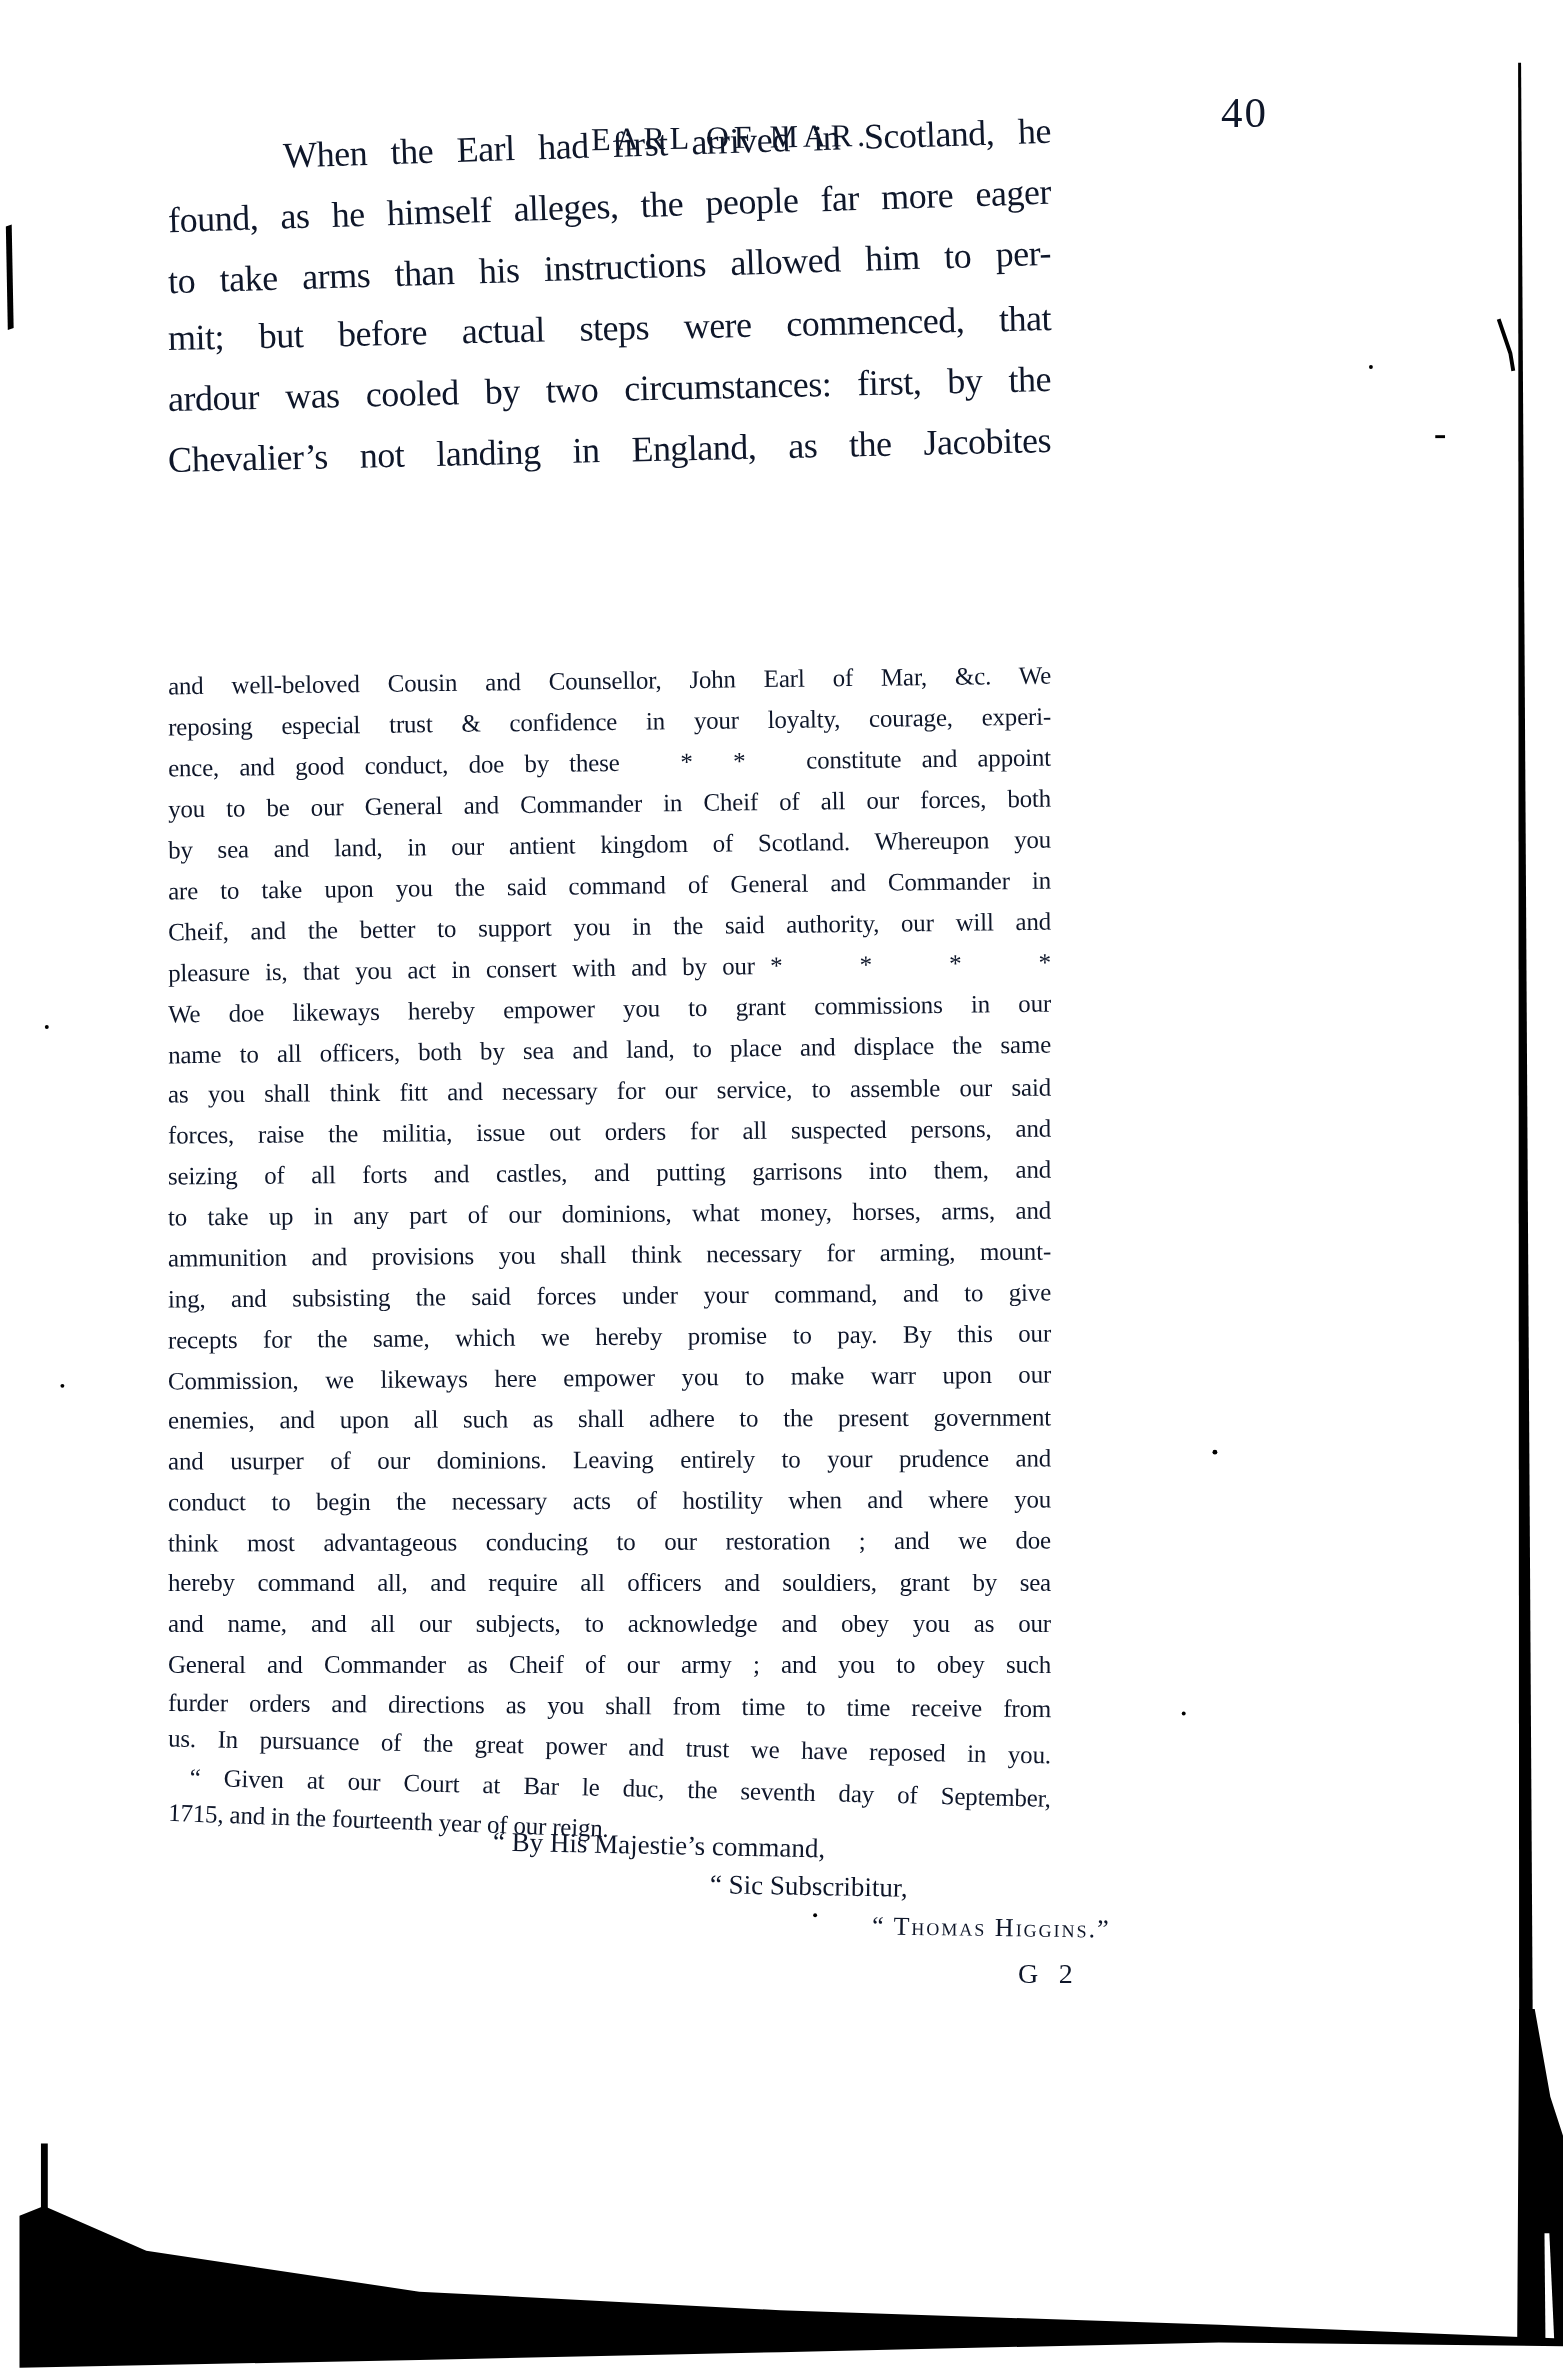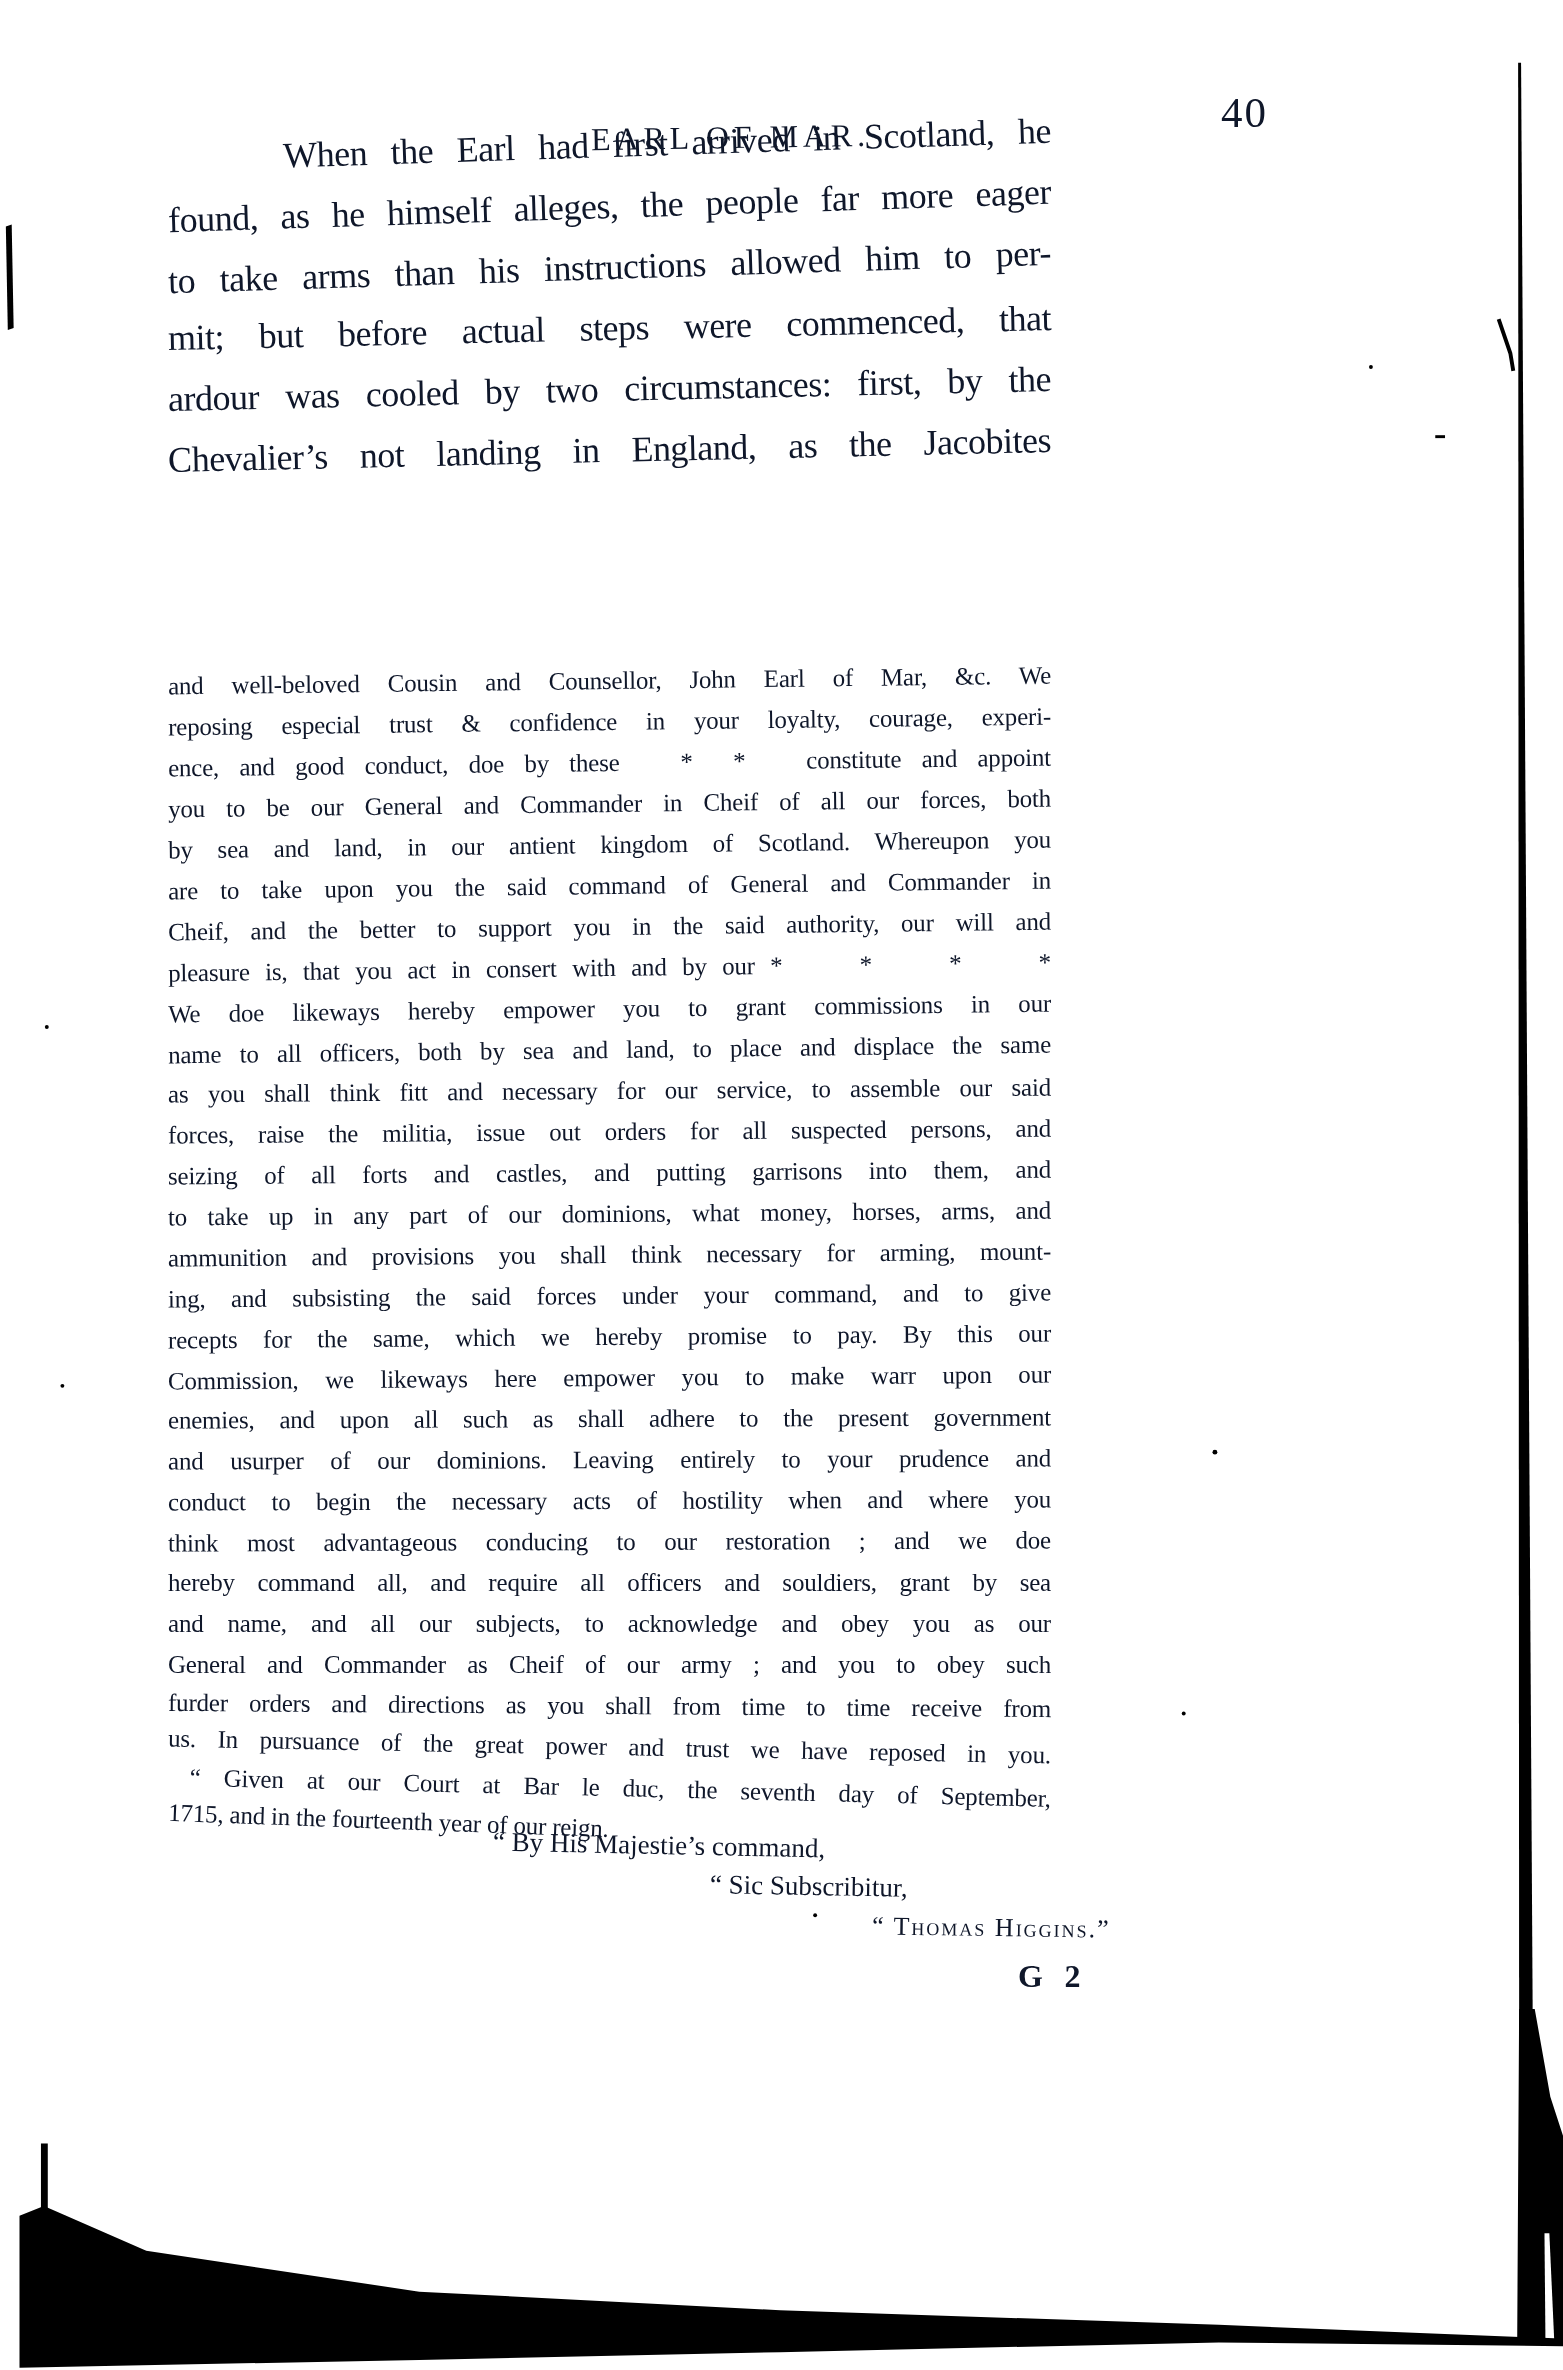--- a/index.html
+++ b/index.html
@@ -43,21 +43,21 @@
   .fn:nth-child(n+23):nth-child(-n+25){transform:rotate(0deg);}
   .fn:nth-child(26){transform:rotate(0.4deg);}
   .fn:nth-child(27){transform:rotate(1.1deg);}
   .fn:nth-child(28){transform:rotate(1.4deg);padding-left:21.5px;}
   .fn:nth-child(29){transform:rotate(2.1deg);text-align-last:left;}
   
   .sig{position:absolute;white-space:nowrap;}
   .sig-command{left:493px;top:1830px;font-size:27px;transform:rotate(1.2deg);}
   .sig-sic{left:710px;top:1871px;font-size:27px;transform:rotate(1.0deg);}
   .sig-name{left:872px;top:1913px;font-size:26px;font-variant:small-caps;letter-spacing:2px;transform:rotate(0.8deg);}
-  .sig-catch{left:1018px;top:1958px;font-size:32px;letter-spacing:6.8px;font-weight:bold;}
+  .sig-catch{left:1018px;top:1958px;font-size:28px;letter-spacing:6.8px;}
   
   .artifacts{position:absolute;left:0;top:0;pointer-events:none;}
 </style>
 </head>
 <body>
 
 <div class="page">
 
   <div class="runhead">EARL OF MAR.</div>
   <div class="pagenum">40</div>

